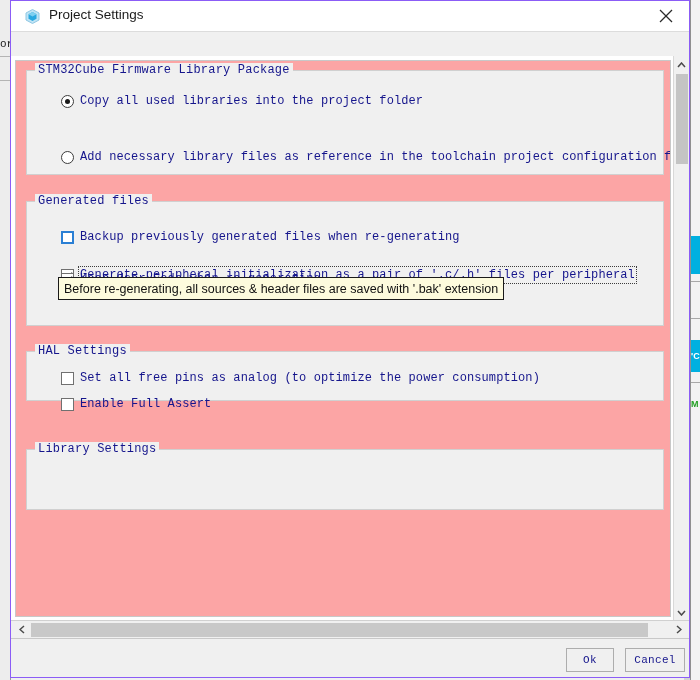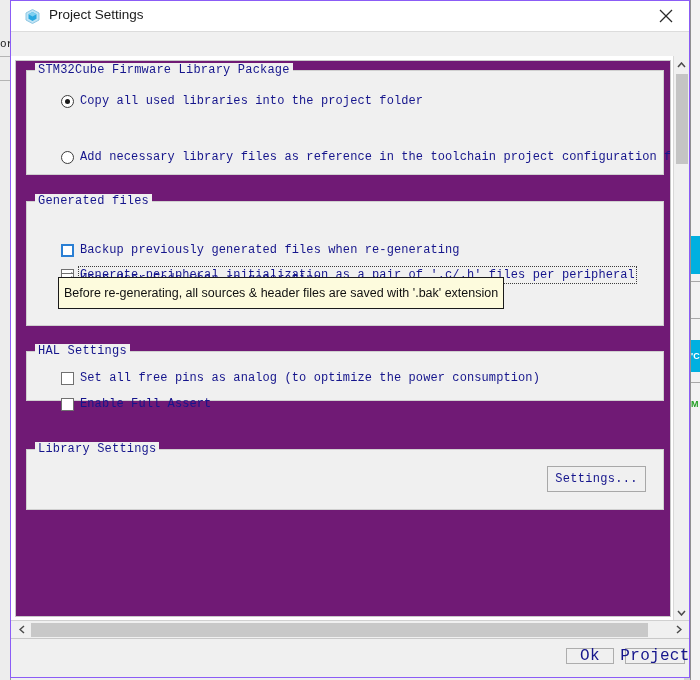--- a/index.html
+++ b/index.html
@@ -165,21 +165,21 @@
     width: 678px;
     height: 568px;
     background: #ffffff;
     box-sizing: border-box;
   }
   #pane-scroll-area {
     position: absolute;
     left: 4px; top: 4px;
     width: 656px;
     height: 557px;
-    background: #701a75;
+    background: #fca5a5;
     box-sizing: border-box;
     border: 1px solid #c8c8c8;
     overflow: hidden;
   }
 
   
   #vscroll {
     position: absolute;
     right: 0px; top: 0px;
     width: 16px;
@@ -241,26 +241,26 @@
     left: 0; top: 637px;
     width: 678px;
     height: 39px;
     background: #f0f0f0;
     border-top: 1px solid #c8c8c8;
     box-sizing: border-box;
   }
   .dlg-button {
     position: absolute;
     top: 9px;
-    height: 16px;
+    height: 24px;
     background: #f0f0f0;
     border: 1px solid #adadad;
     box-sizing: border-box;
     font-family: "Liberation Mono", monospace;
-    font-size: 16px;
+    font-size: 11px;
     color: #15158c;
     display: flex;
     align-items: center;
     justify-content: center;
     cursor: pointer;
     letter-spacing: 0.3px;
   }
 
   
   .groupbox {
@@ -363,21 +363,21 @@
     justify-content: center;
     cursor: pointer;
     letter-spacing: 0.3px;
   }
 
   
   #tooltip {
     position: absolute;
     left: 47px;
     top: 276px;
-    height: 32px;
+    height: 23px;
     padding: 0 5px;
     background: #fdfbdd;
     border: 1px solid #1a1a1a;
     box-sizing: border-box;
     display: flex;
     align-items: center;
     font-family: "Liberation Sans", sans-serif;
     font-size: 12.5px;
     color: #101010;
     white-space: nowrap;
@@ -442,21 +442,21 @@
         </div>
       </div>
 
       <div class="groupbox" style="left:10px;top:140px;width:638px;height:125px;">
         <span class="group-title">Generated files</span>
 
         <div class="opt-row" style="left:18px;top:18px;margin-top:48px;">
           <span class="check-box checked"></span>
           <span class="opt-label focused">Generate peripheral initialization as a pair of '.c/.h' files per peripheral</span>
         </div>
-        <div class="opt-row" style="left:18px;top:41px;">
+        <div class="opt-row" style="left:18px;top:28px;">
           <span class="check-box hover"></span>
           <span class="opt-label">Backup previously generated files when re-generating</span>
         </div>
         <div class="opt-row" style="left:18px;top:70px;">
           <span class="check-box checked"></span>
           <span class="opt-label">Keep User Code when re-generating</span>
         </div>
       </div>
 
       <div class="groupbox" style="left:10px;top:290px;width:638px;height:50px;">
@@ -469,21 +469,20 @@
         <div class="opt-row" style="left:18px;top:19px;">
           <span class="check-box"></span>
           <span class="opt-label">Set all free pins as analog (to optimize the power consumption)</span>
         </div>
       </div>
 
       <div class="groupbox" style="left:10px;top:388px;width:638px;height:61px;">
         <span class="group-title">Library Settings</span>
 
 
-        <span class="panel-button" style="right:17px;top:16px;width:99px;height:26px;">Settings...</span>
       </div>
 
     </div>
 
     <div id="vscroll">
       <span class="sb-arrow" style="top:0px;">
         <svg width="9" height="6" viewBox="0 0 9 6">
             <polyline points="1,5 4.5,1 8,5" fill="none" stroke="#4a4a4a" stroke-width="1.5"></polyline>
           </svg>
       </span>
@@ -505,18 +504,18 @@
     <span class="sb-thumb"></span>
     <span class="hsb-arrow" style="right:1px;">
       <svg width="6" height="9" viewBox="0 0 6 9">
           <polyline points="1,1 5,4.5 1,8" fill="none" stroke="#4a4a4a" stroke-width="1.5"></polyline>
         </svg>
     </span>
   </div>
 
   <div id="buttonbar">
     <span class="dlg-button" style="left:555px;width:48px;">Ok</span>
-    <span class="dlg-button" style="left:614px;width:60px;">Project</span>
+    <span class="dlg-button" style="left:614px;width:60px;">Cancel</span>
   </div>
 
   <div id="tooltip">Before re-generating, all sources &amp; header files are saved with '.bak' extension</div>
 
 </div>
 
 </body></html>

